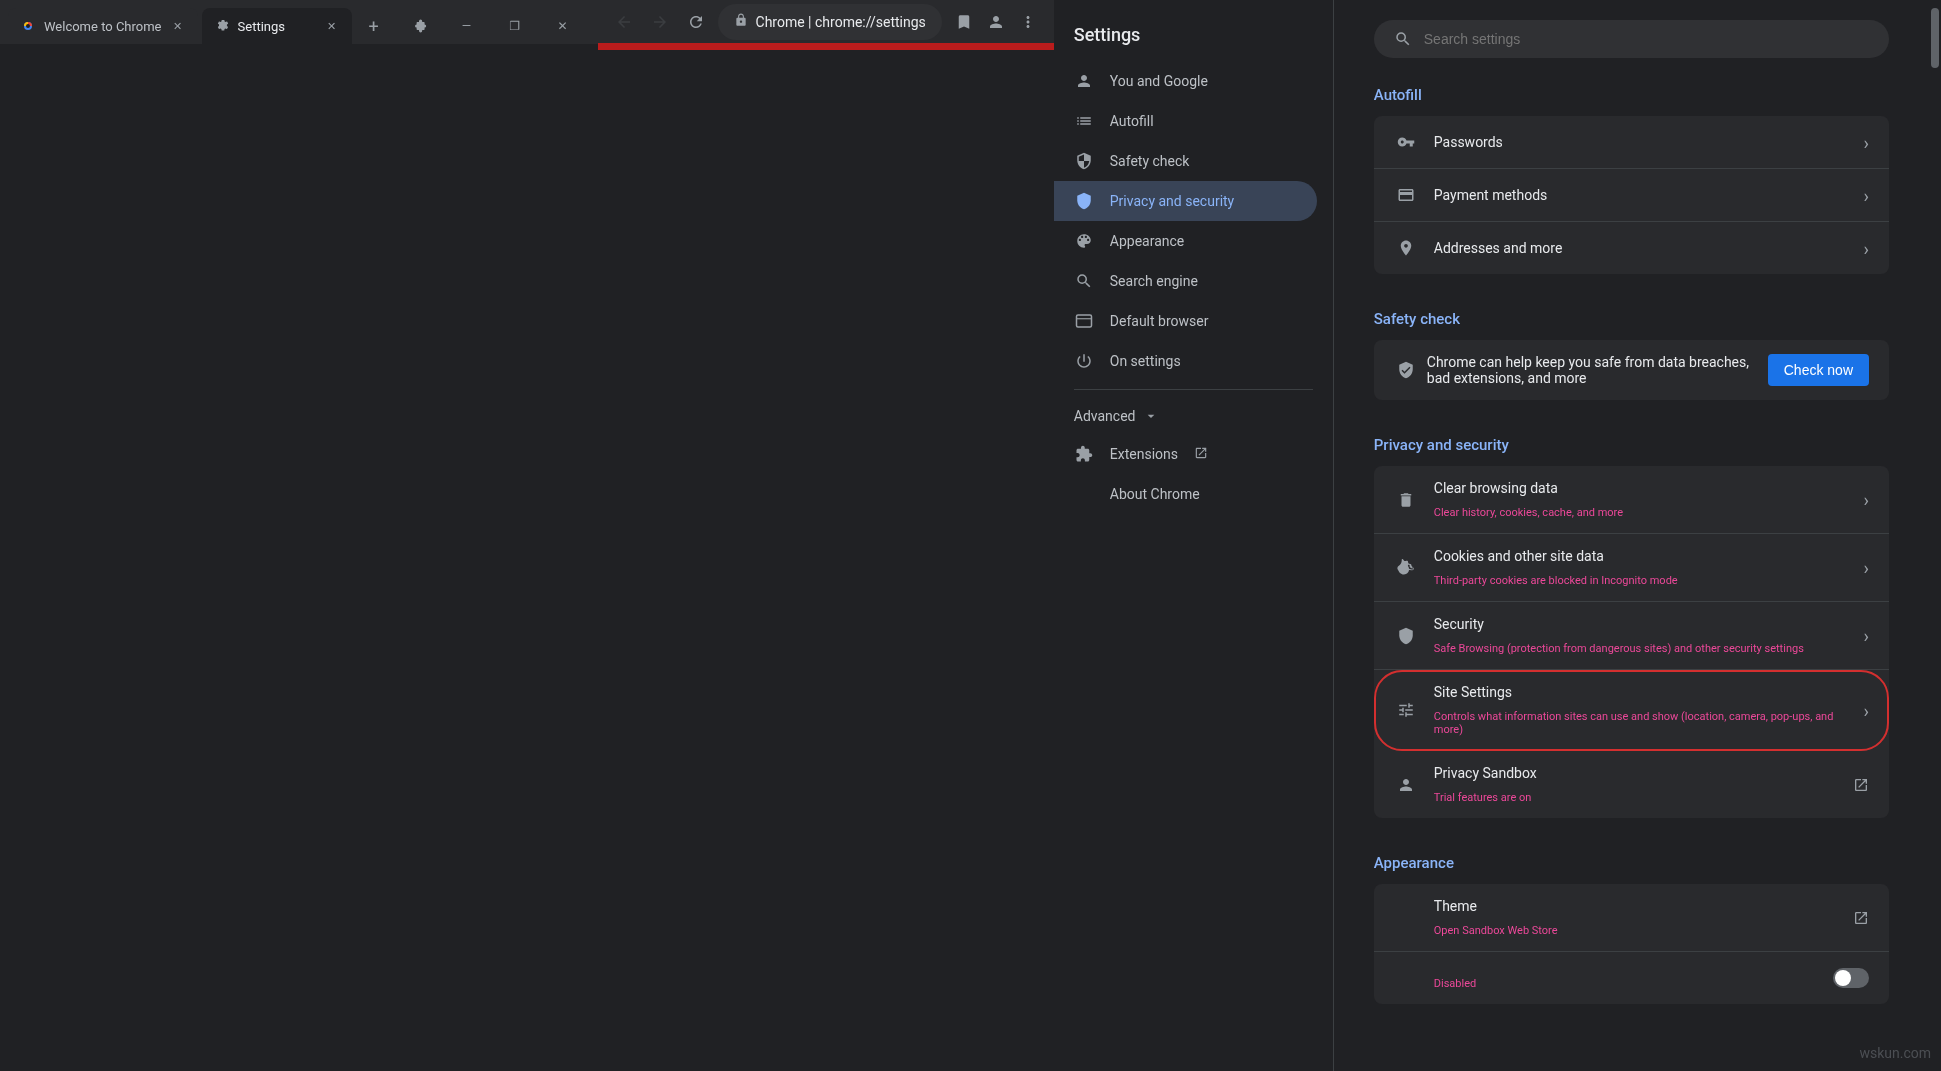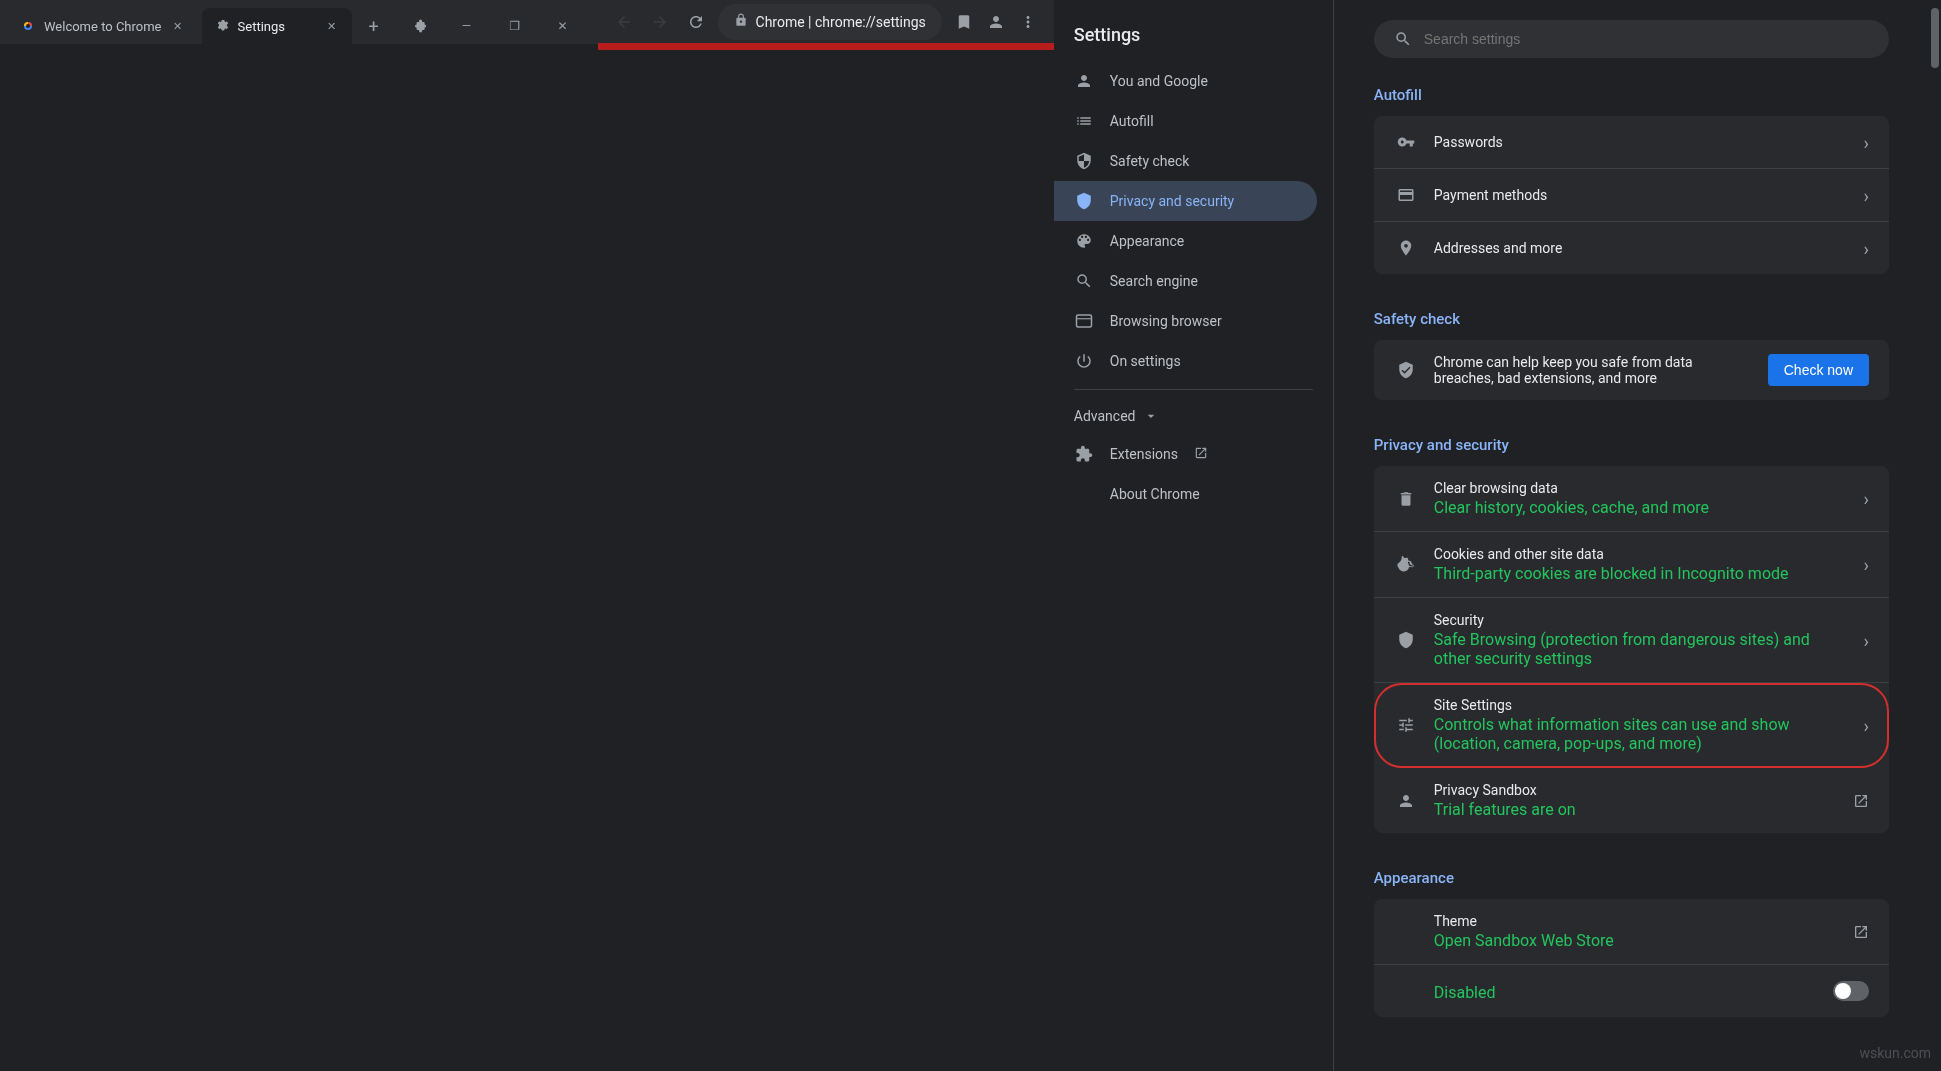--- a/index.html
+++ b/index.html
@@ -341,23 +341,23 @@
     .row-text {
       flex: 1;
     }
 
     .row-title {
       font-size: 14px;
       color: #e8eaed;
     }
 
     .row-subtitle {
-      font-size: 16px;
-      color: #22c55e;
-      margin-top: 2px;
+      font-size: 11px;
+      color: #ec4899;
+      margin-top: 10px;
     }
 
     .row-action {
       display: flex;
       align-items: center;
       color: #9aa0a6;
       font-size: 18px;
     }
 
     .check-now-btn {
@@ -367,21 +367,21 @@
       border-radius: 4px;
       padding: 8px 16px;
       font-size: 14px;
       cursor: pointer;
       white-space: nowrap;
     }
 
     .safety-check-row {
       display: flex;
       align-items: center;
-      gap: 16px;
+      gap: 9px;
       padding: 14px 20px;
     }
 
     .external-link-icon {
       color: #9aa0a6;
       font-size: 16px;
     }
 
     .toggle {
       width: 36px;
@@ -581,21 +581,21 @@
         <span>Search engine</span>
       </div>
 
       <div class="sidebar-item">
         <div class="sidebar-item-icon">
           <svg viewBox="0 0 24 24" style="width:18px;height:18px;fill:#9aa0a6;">
               <rect x="2" y="4" width="20" height="16" rx="2" fill="none" stroke="#9aa0a6" stroke-width="2"></rect>
               <line x1="2" y1="9" x2="22" y2="9" stroke="#9aa0a6" stroke-width="1.5"></line>
             </svg>
         </div>
-        <span>Browsing browser</span>
+        <span>Default browser</span>
       </div>
 
       <div class="sidebar-item">
         <div class="sidebar-item-icon">
           <svg viewBox="0 0 24 24" style="width:18px;height:18px;fill:#9aa0a6;">
               <path d="M13 3h-2v10h2V3zm4.83 2.17l-1.42 1.42C17.99 7.86 19 9.81 19 12c0 3.87-3.13 7-7 7s-7-3.13-7-7c0-2.19 1.01-4.14 2.58-5.42L6.17 5.17C4.23 6.82 3 9.26 3 12c0 4.97 4.03 9 9 9s9-4.03 9-9c0-2.74-1.23-5.18-3.17-6.83z"></path>
             </svg>
         </div>
         <span>On settings</span>
       </div>

